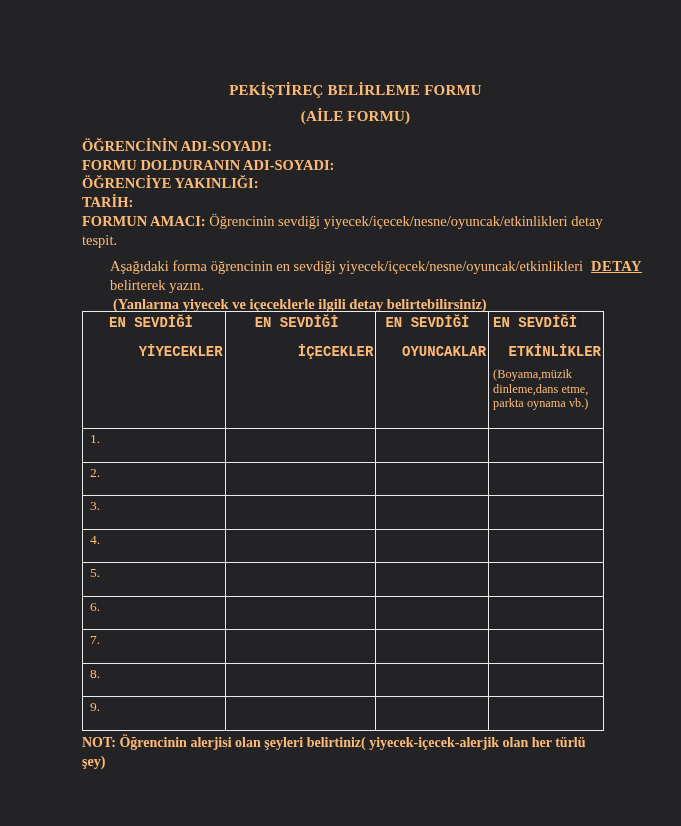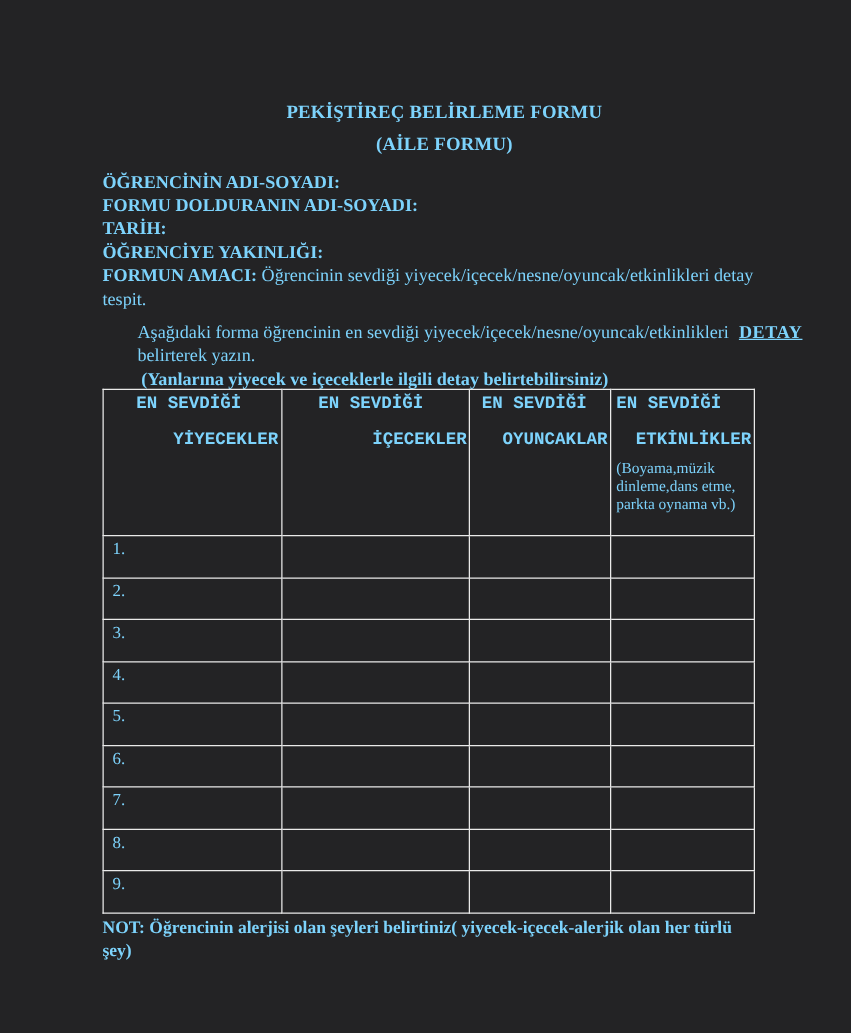--- a/index.html
+++ b/index.html
@@ -6,21 +6,21 @@
   html, body { width: 681px; height: 826px; }
   body {
     background: #232325;
     overflow: hidden;
     font-family: "Liberation Serif", "DejaVu Serif", serif;
   }
   .page {
     position: relative;
     width: 604px;
     height: 826px;
-    color: #7dd3fc;
+    color: #fdba74;
   }
   .title, .subtitle {
     position: absolute;
     left: 82px;
     width: 547px;
     text-align: center;
     font-weight: 700;
     font-size: 15px;
     letter-spacing: 0.2px;
   }
@@ -106,22 +106,22 @@
 <body>
 
 <div class="page">
 
   <div class="title">PEKİŞTİREÇ BELİRLEME FORMU</div>
   <div class="subtitle">(AİLE FORMU)</div>
 
   <div class="info-block">
     <div class="bold">ÖĞRENCİNİN ADI-SOYADI:</div>
     <div class="bold">FORMU DOLDURANIN ADI-SOYADI:</div>
+    <div class="bold">ÖĞRENCİYE YAKINLIĞI:</div>
     <div class="bold">TARİH:</div>
-    <div class="bold">ÖĞRENCİYE YAKINLIĞI:</div>
     <div><span class="bold">FORMUN AMACI:</span> <span>Öğrencinin sevdiği yiyecek/içecek/nesne/oyuncak/etkinlikleri detay</span><br><span>tespit.</span></div>
   </div>
 
   <div class="instruction-block">
     <div><span>Aşağıdaki forma öğrencinin en sevdiği yiyecek/içecek/nesne/oyuncak/etkinlikleri</span><span class="emphasis">DETAY</span></div>
     <div>belirterek yazın.</div>
     <div class="note-line">(Yanlarına yiyecek ve içeceklerle ilgili detay belirtebilirsiniz)</div>
   </div>
 
   <table class="pref-table">

